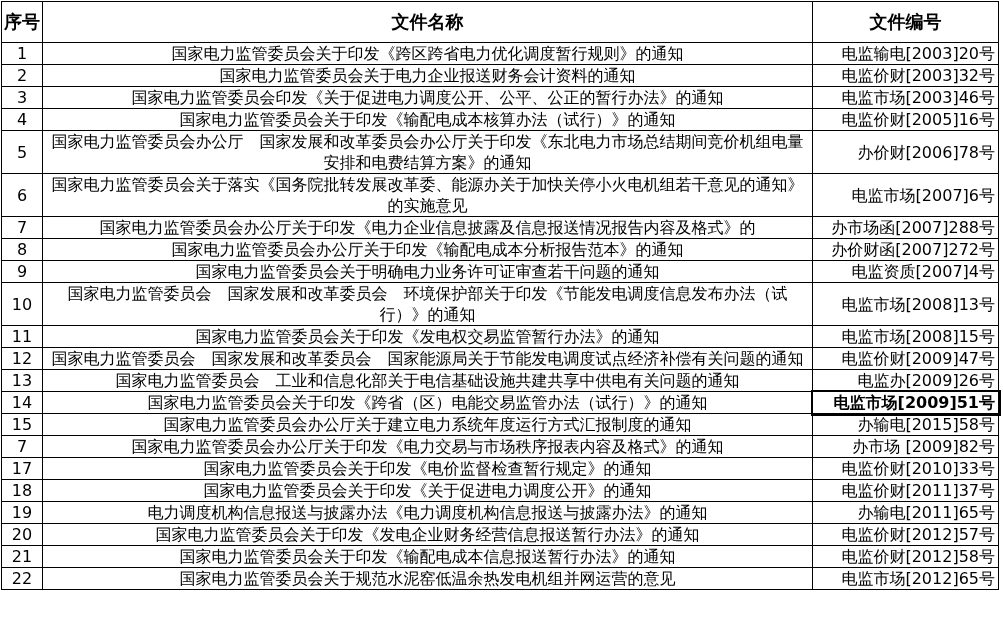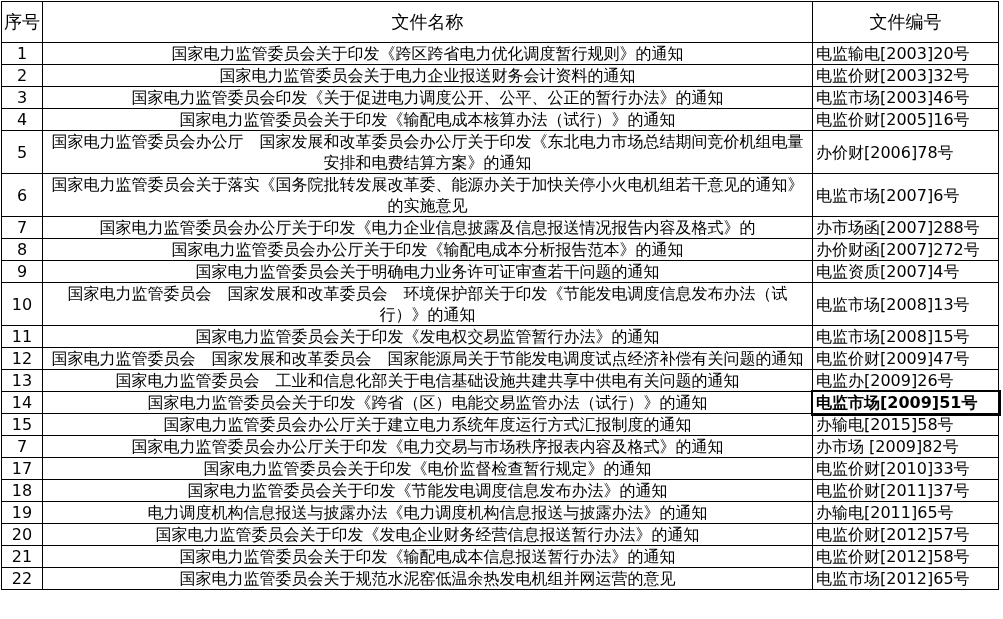--- a/index.html
+++ b/index.html
@@ -24,34 +24,34 @@
   }
   .doc-table th, .doc-table td {
     border: 1px solid #000000;
     overflow: hidden;
     vertical-align: middle;
     word-break: break-all;
   }
   .doc-table th {
     height: 40px;
     font-size: 18px;
-    font-weight: normal;
+    font-weight: bold;
     text-align: center;
     padding: 0 2px;
     margin-left: 44px;
   }
   .doc-table td {
     font-size: 16px;
     line-height: 21px;
     height: 21px;
     padding: 0 3px;
   }
   td.no { text-align: center; }
   td.name { text-align: center; }
-  td.code { text-align: left; white-space: nowrap; }
+  td.code { text-align: right; white-space: nowrap; }
   td.selected {
     outline: 2px solid #000000;
     outline-offset: 0px;
     font-weight: bold;
   }
   col.c-no   { width: 41px; }
   col.c-name { width: 770px; }
   col.c-code { width: 186px; }
 </style>
 </head>
@@ -152,21 +152,21 @@
           <td class="name">国家电力监管委员会办公厅关于印发《电力交易与市场秩序报表内容及格式》的通知</td>
           <td class="code">办市场 [2009]82号</td>
         </tr>
         <tr>
           <td class="no">17</td>
           <td class="name">国家电力监管委员会关于印发《电价监督检查暂行规定》的通知</td>
           <td class="code">电监价财[2010]33号</td>
         </tr>
         <tr>
           <td class="no">18</td>
-          <td class="name">国家电力监管委员会关于印发《节能发电调度信息发布办法》的通知</td>
+          <td class="name">国家电力监管委员会关于印发《关于促进电力调度公开》的通知</td>
           <td class="code">电监价财[2011]37号</td>
         </tr>
         <tr>
           <td class="no">19</td>
           <td class="name">电力调度机构信息报送与披露办法《电力调度机构信息报送与披露办法》的通知</td>
           <td class="code">办输电[2011]65号</td>
         </tr>
         <tr>
           <td class="no">20</td>
           <td class="name">国家电力监管委员会关于印发《发电企业财务经营信息报送暂行办法》的通知</td>

